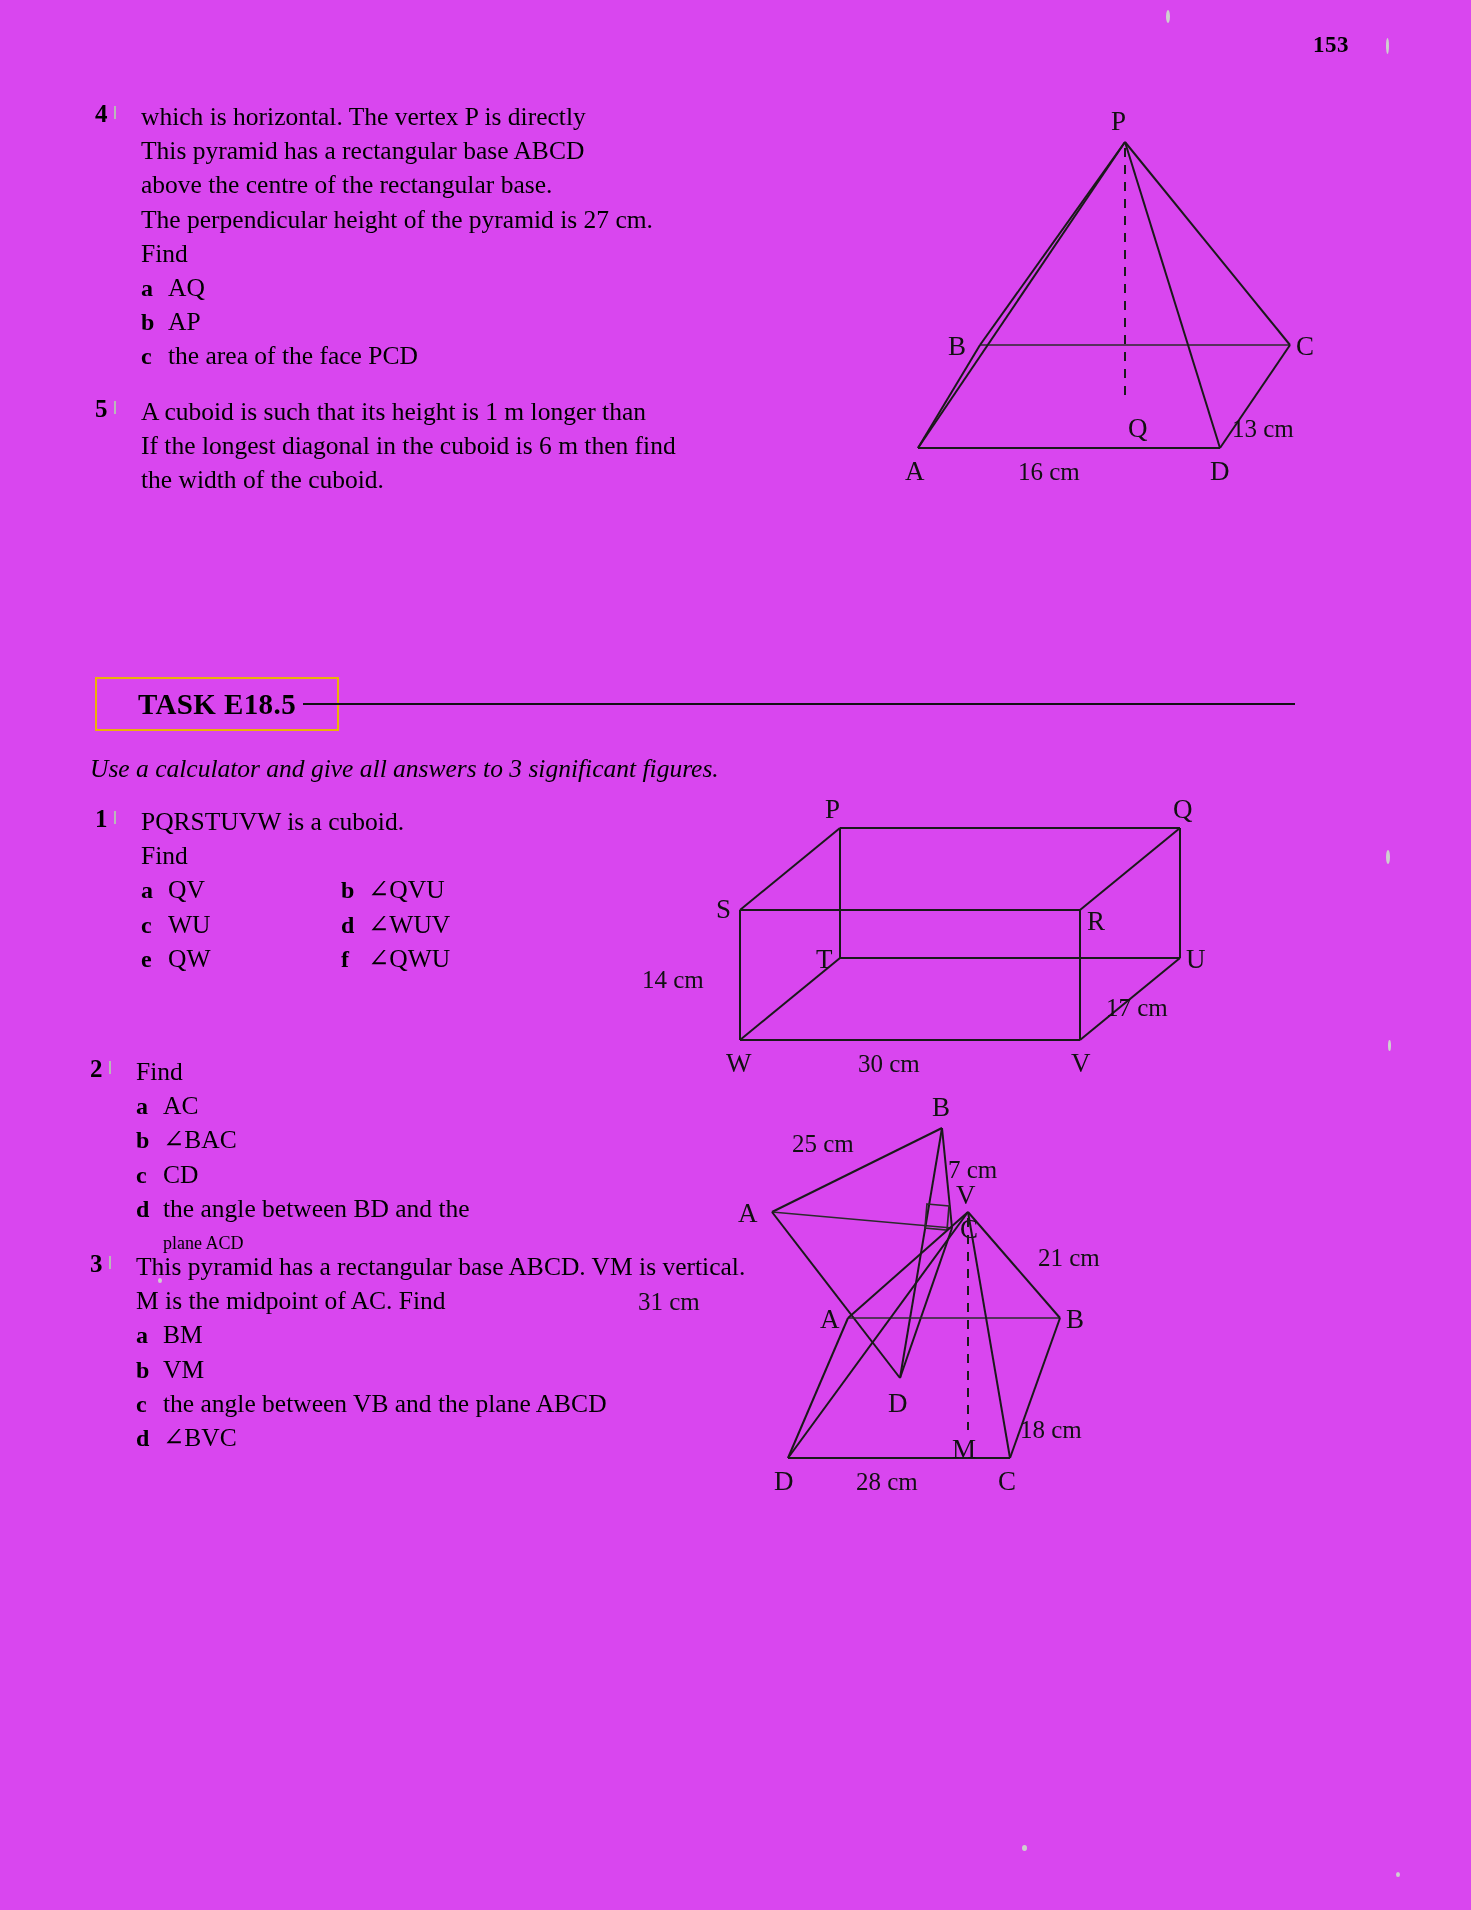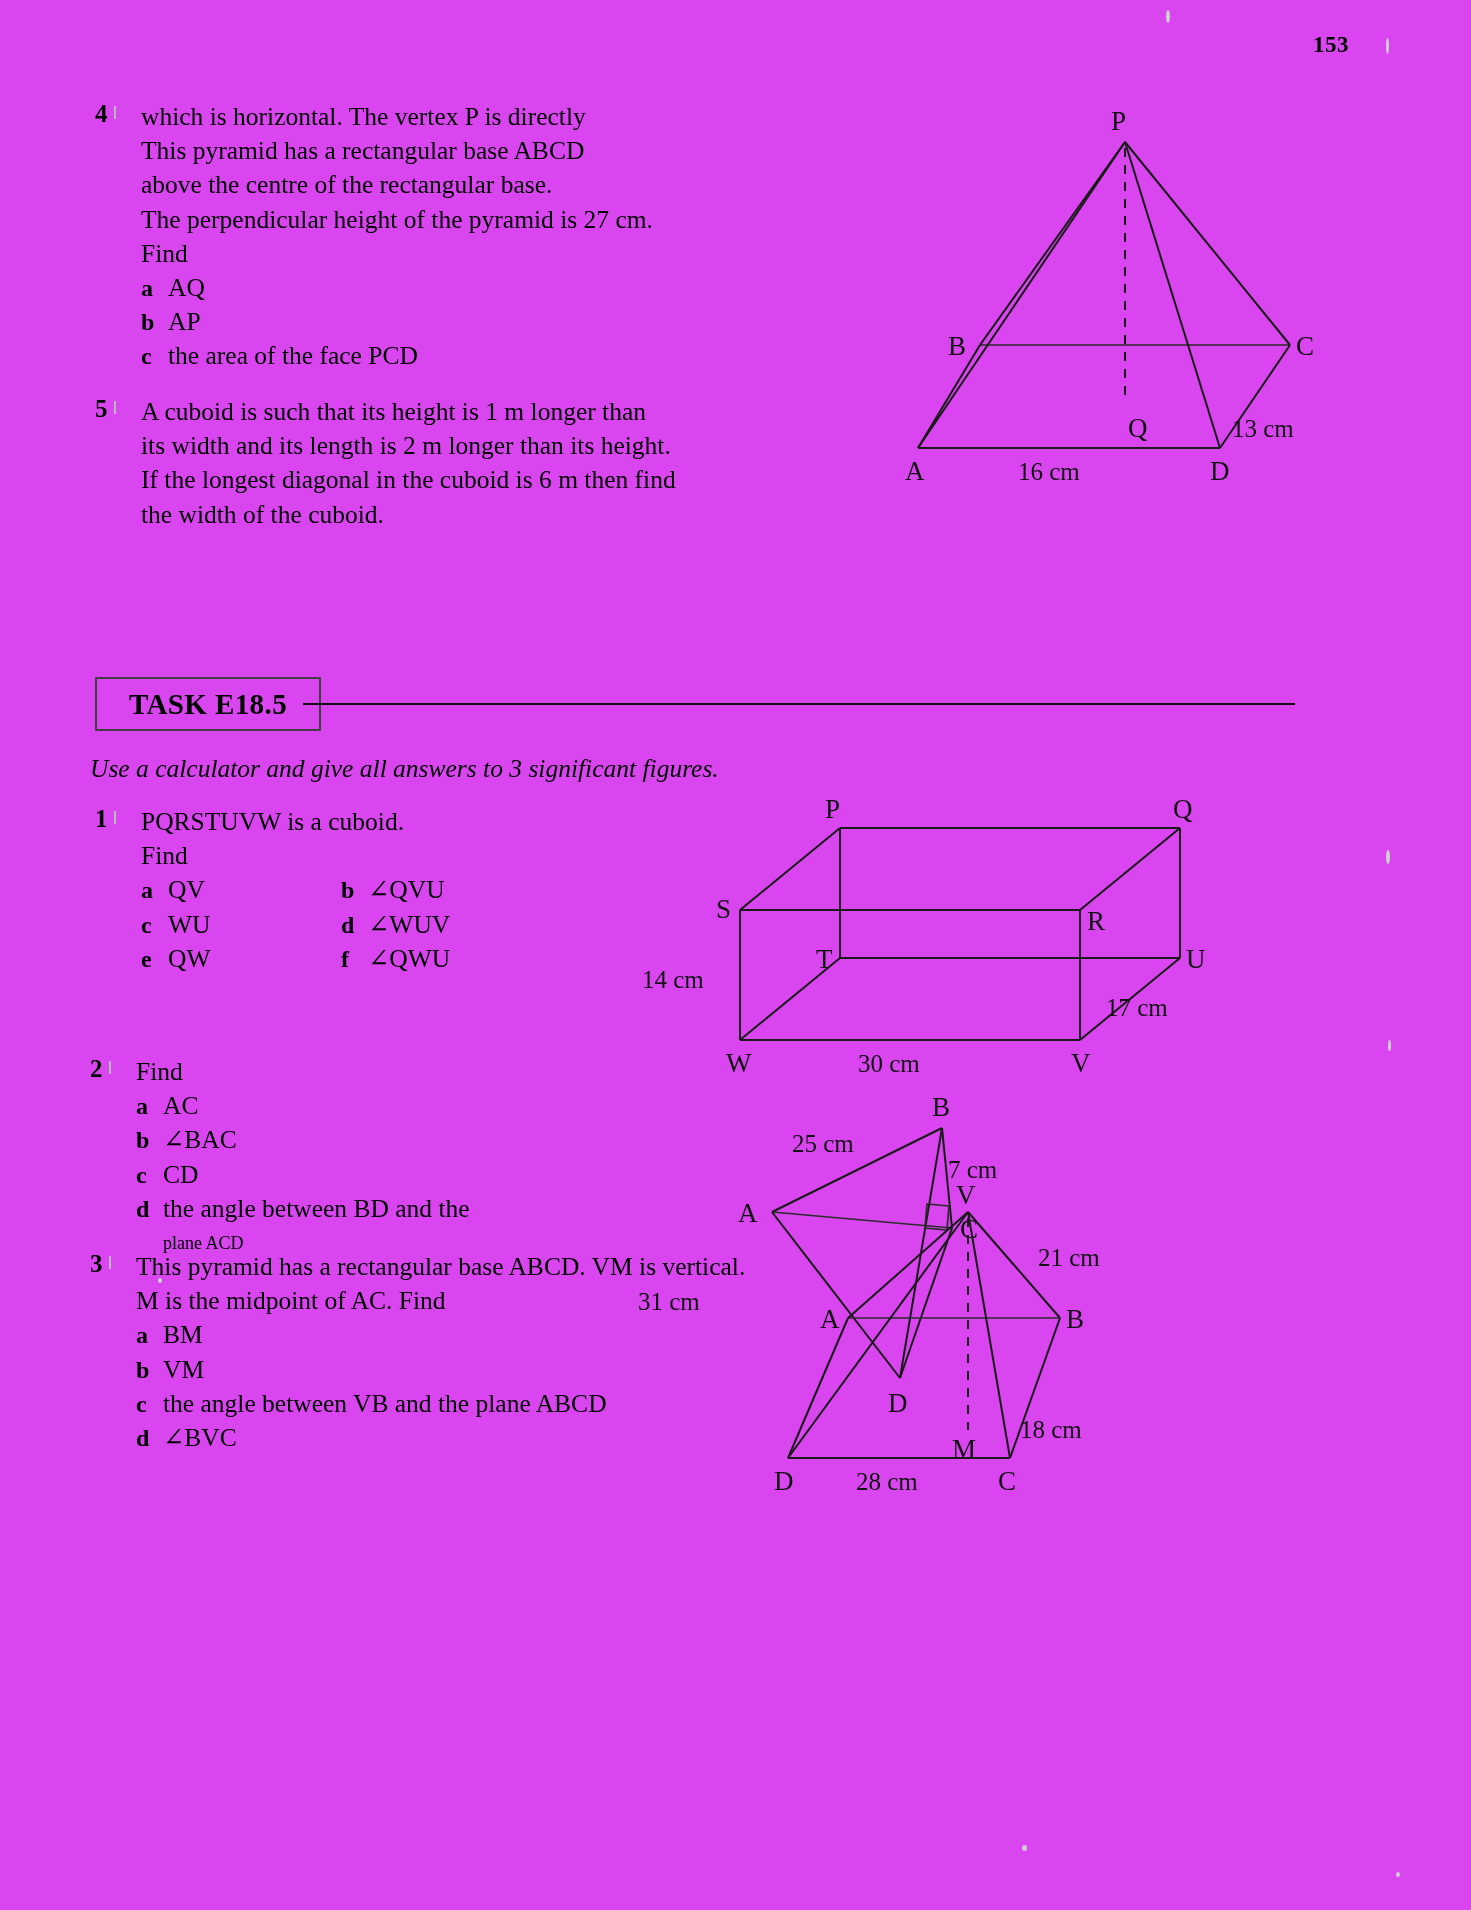--- a/index.html
+++ b/index.html
@@ -91,23 +91,23 @@
     position: absolute;
     left: 95px;
     top: 677px;
     width: 1200px;
     height: 56px;
   }
   .task-box {
     position: absolute;
     left: 0;
     top: 0;
-    width: 226px;
+    width: 244px;
     height: 54px;
-    border: 2px solid #404040;
+    border: 2px solid #eab308;
     box-sizing: border-box;
     display: flex;
     align-items: center;
     justify-content: center;
   }
   .task-box span {
     font-weight: bold;
     font-size: 29px;
     letter-spacing: 0.4px;
   }
@@ -222,21 +222,20 @@
       <text class="lbl" x="330" y="380">D</text>
       <text class="dim" x="138" y="380">16 cm</text>
       <text class="dim" x="352" y="337">13 cm</text>
     </svg>
   </div>
 
   <div class="q" style="left:95px; top:395px; width:640px;">
     <div class="q-num">5</div>
     <div class="q-body">
       <p>A cuboid is such that its height is 1 m longer than</p>
-      <p>its width and its length is 2 m longer than its height.</p>
       <p>If the longest diagonal in the cuboid is 6 m then find</p>
       <p>the width of the cuboid.</p>
     </div>
   </div>
 
   <div class="task-wrap">
     <div class="task-box">
       <span>TASK E18.5</span>
     </div>
     <div class="task-rule"></div>

